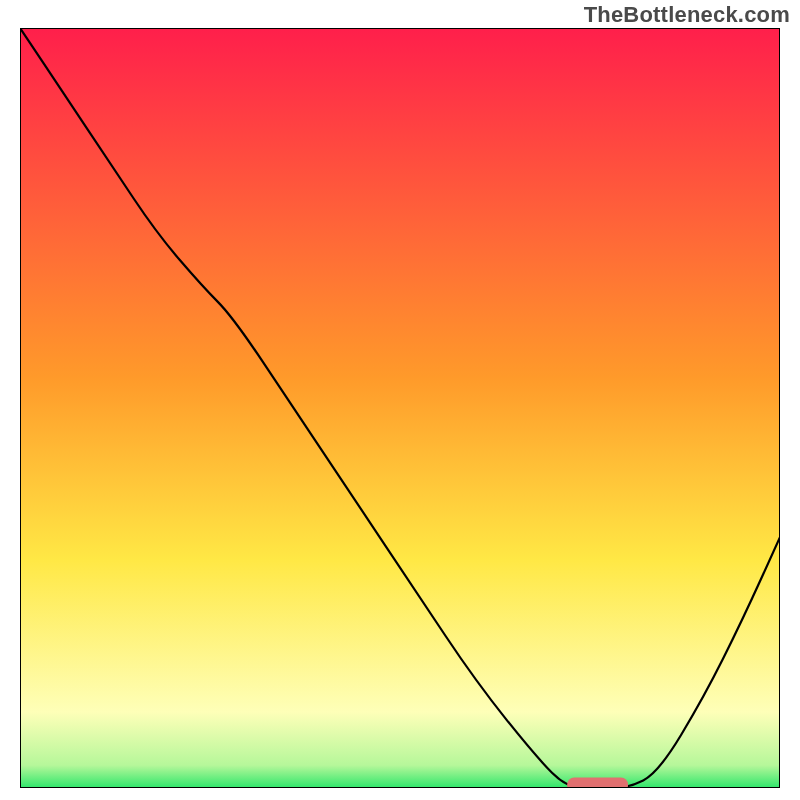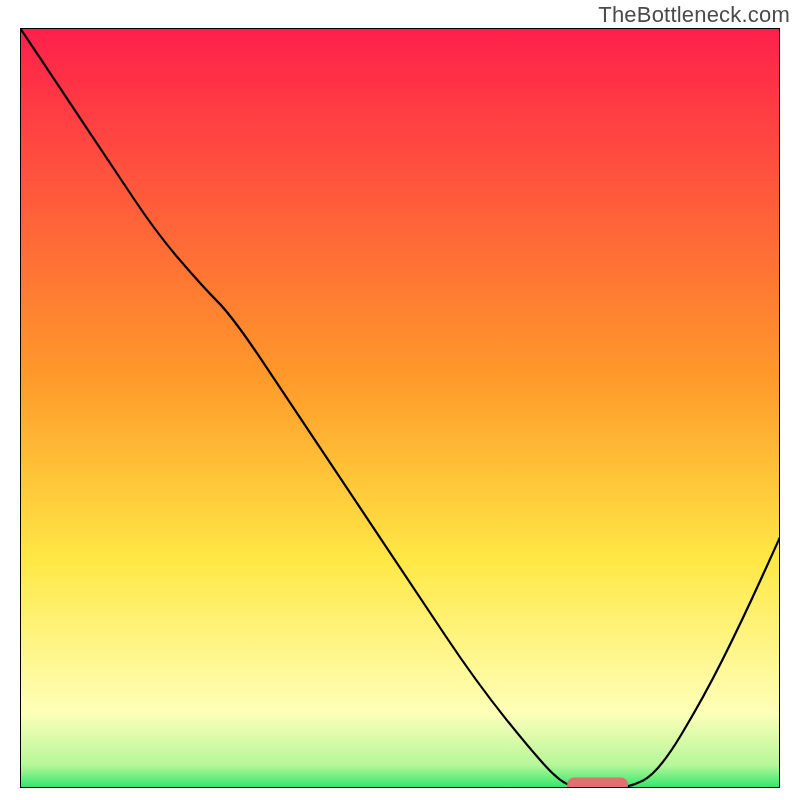--- a/index.html
+++ b/index.html
@@ -14,21 +14,21 @@
   .chart-wrap {
     position: relative;
     width: 800px;
     height: 800px;
   }
   .watermark {
     position: absolute;
     top: 2px;
     right: 10px;
     font-size: 22px;
-    font-weight: 400;
+    font-weight: 700;
     color: #4a4a4a;
     user-select: none;
     letter-spacing: 0.2px;
   }
   svg.plot {
     position: absolute;
     left: 20px;
     top: 28px;
     width: 760px;
     height: 760px;

